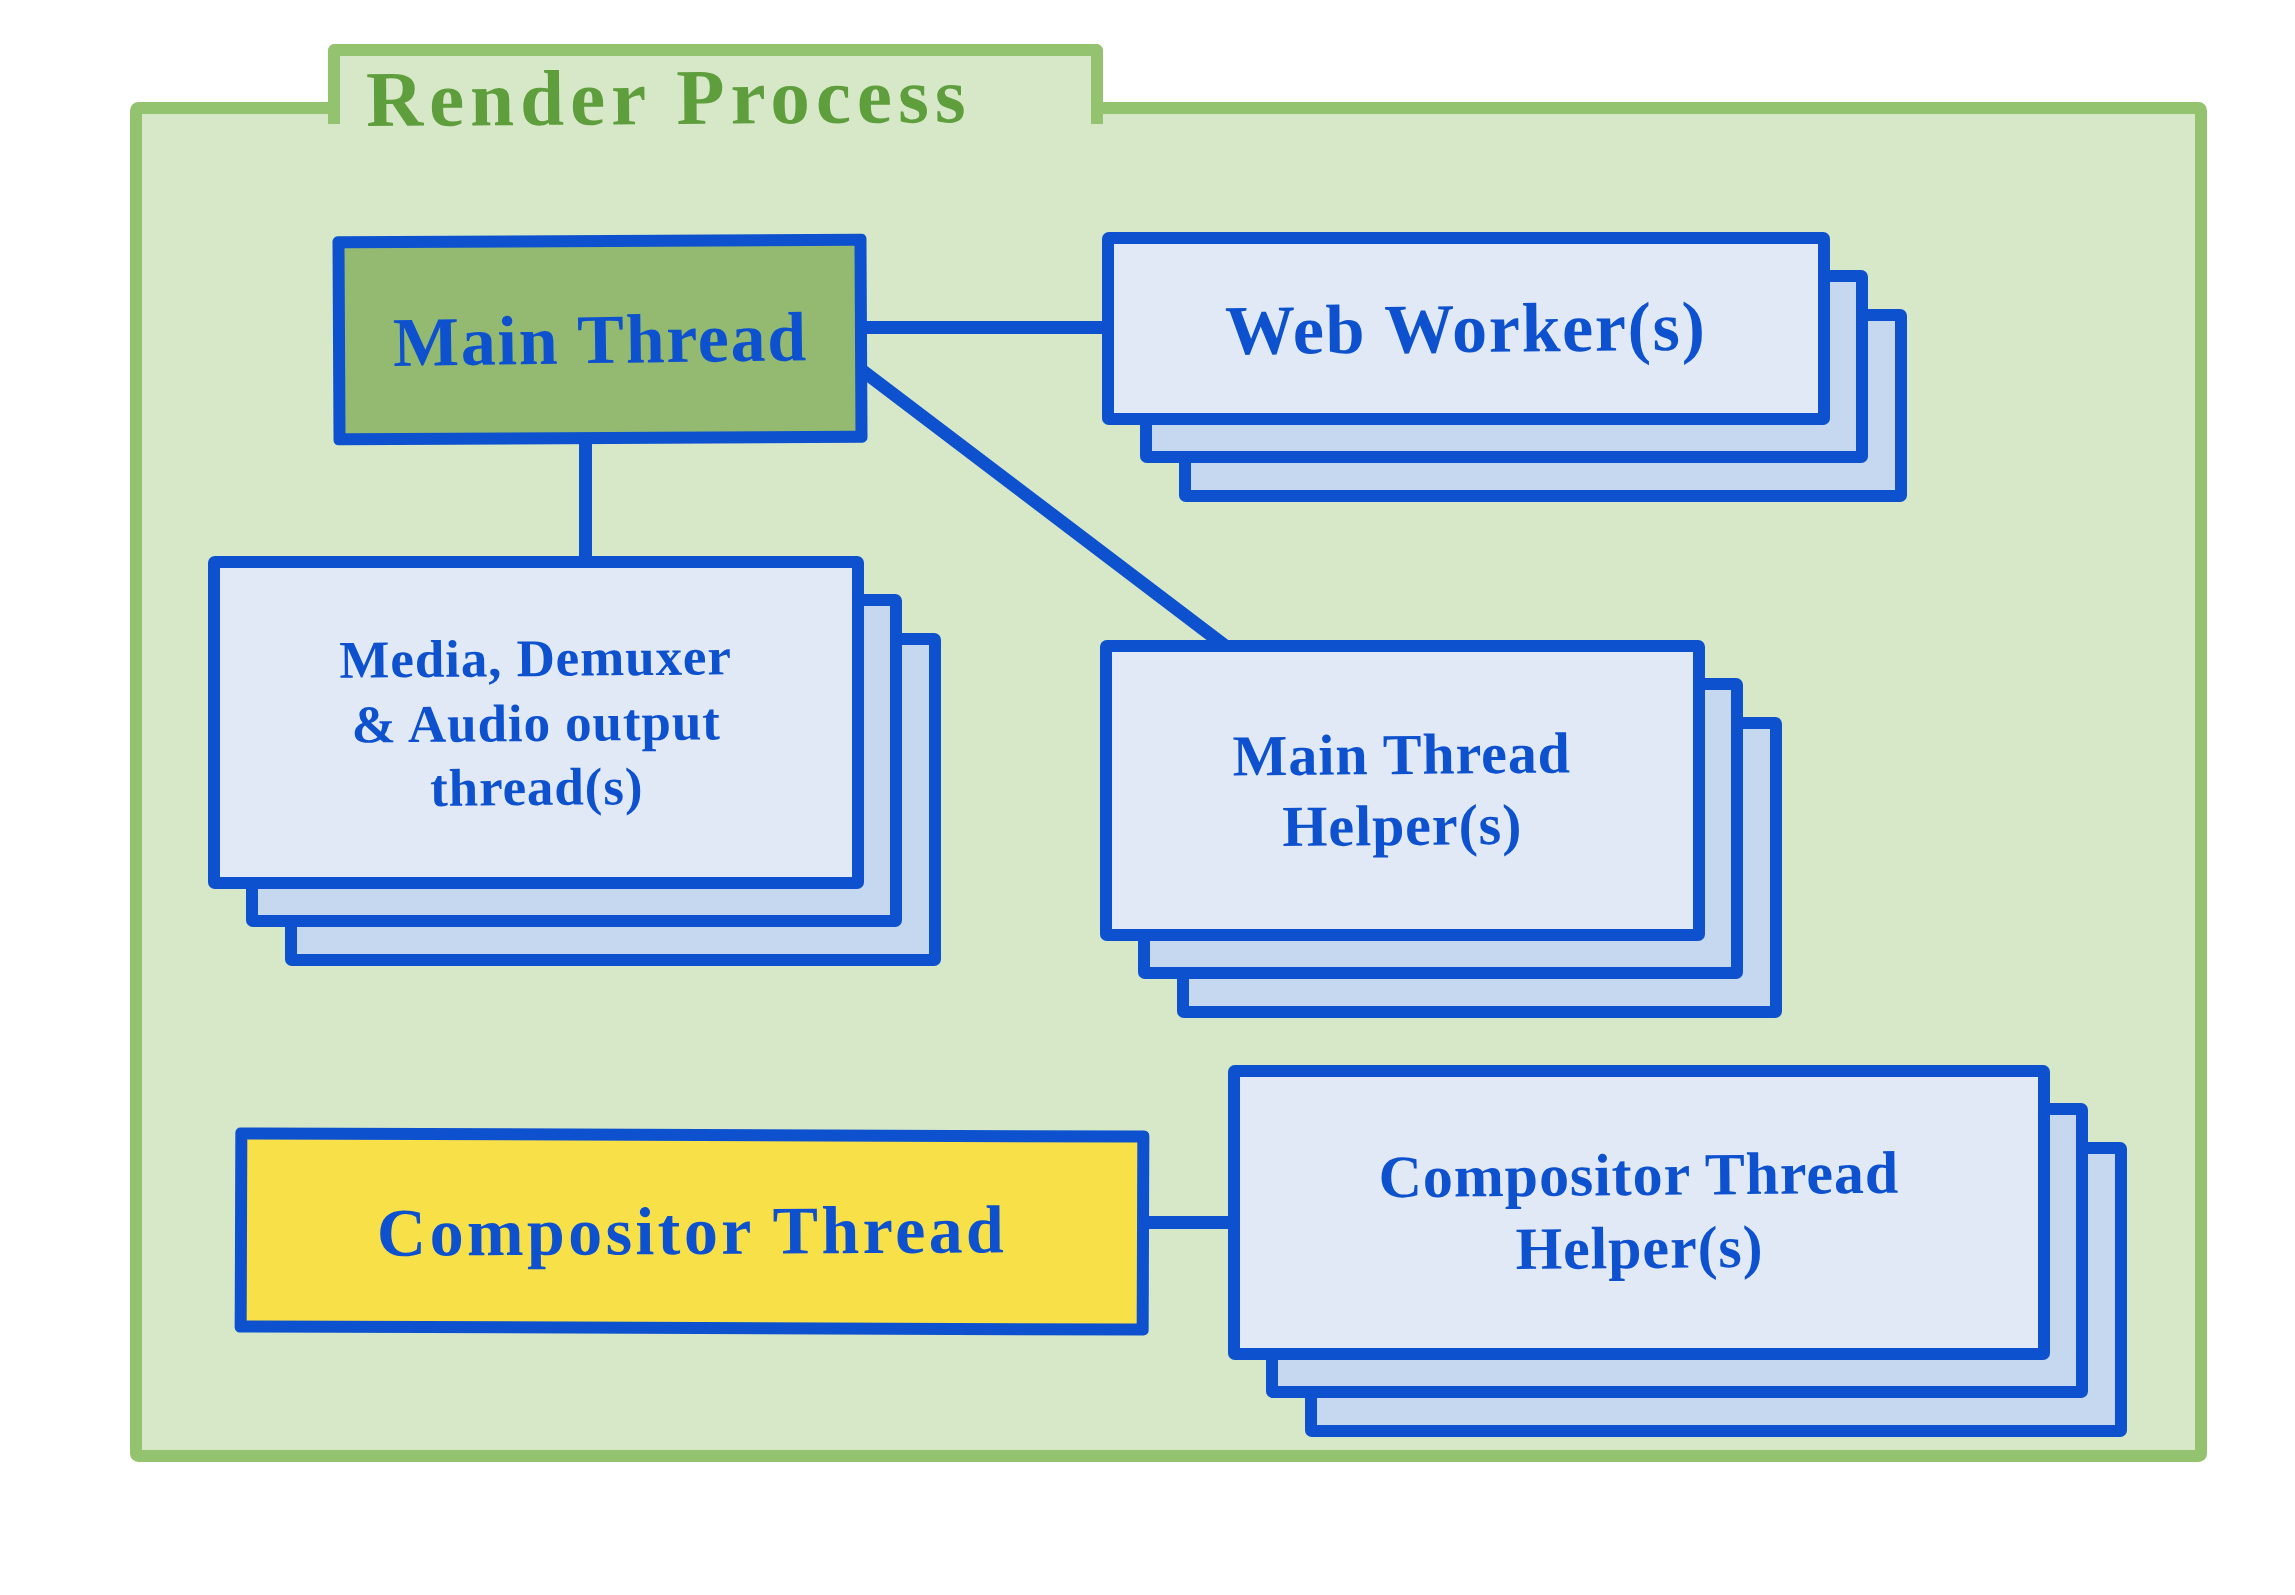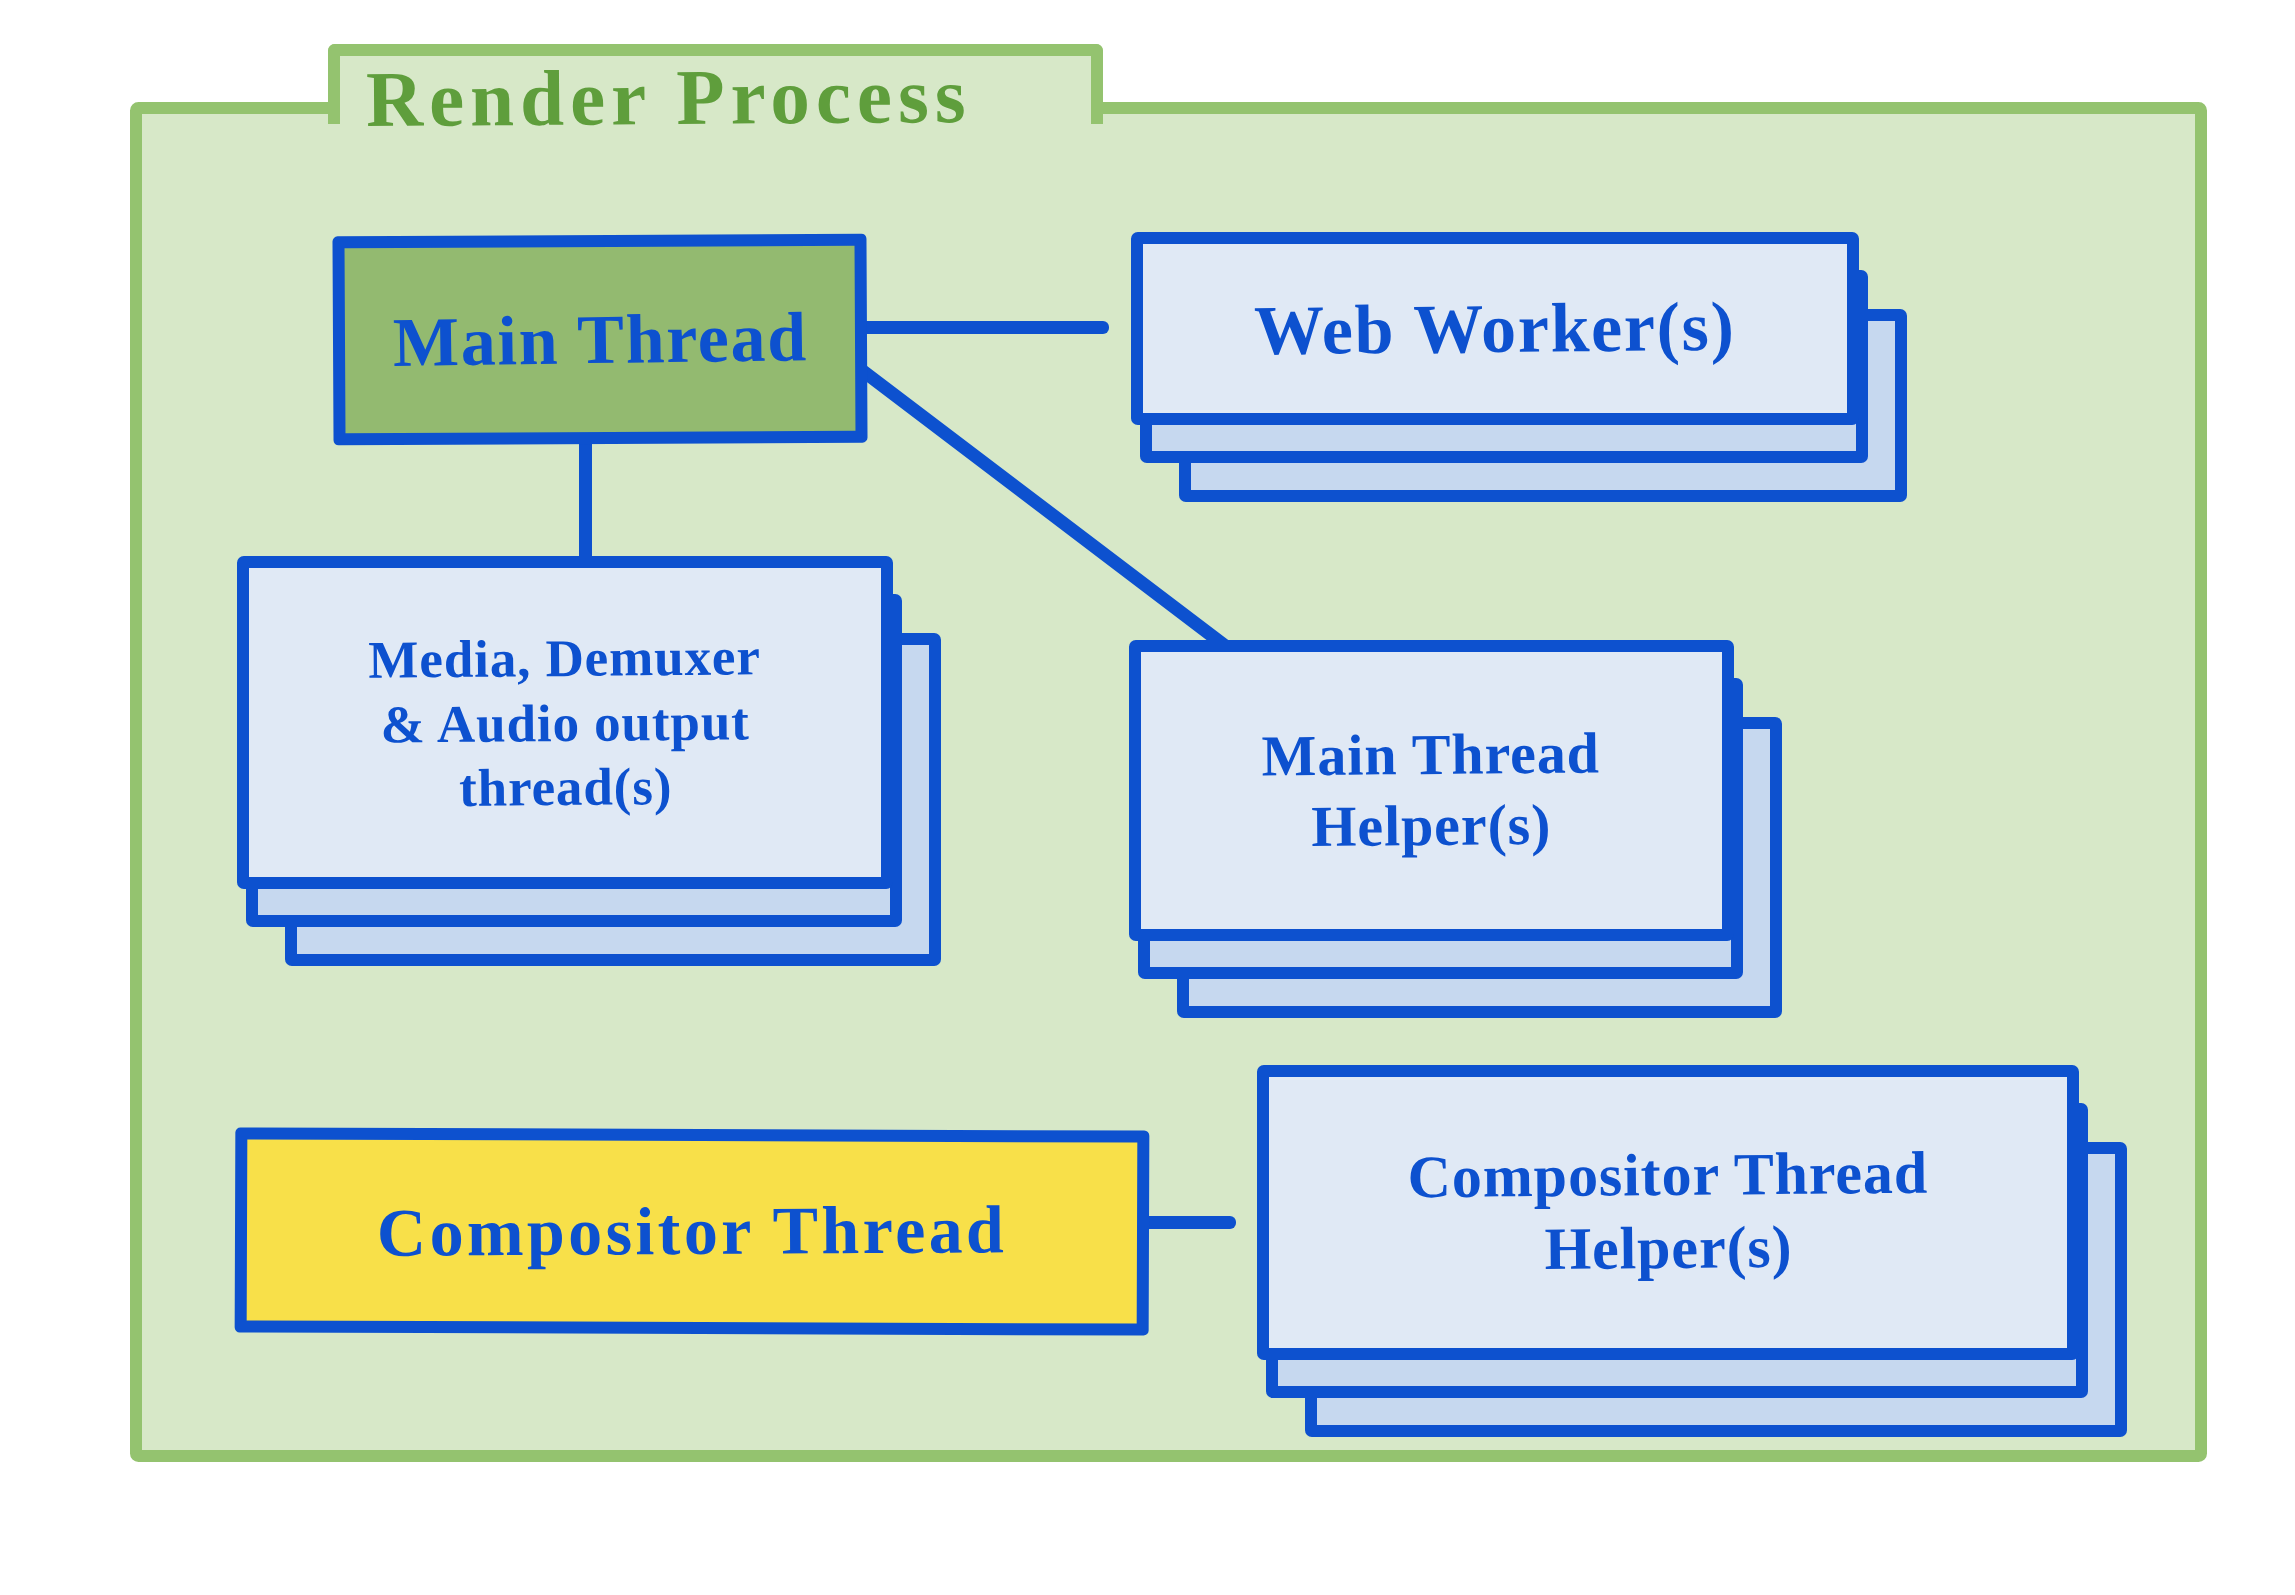--- a/index.html
+++ b/index.html
@@ -60,21 +60,21 @@
   }
   
   .stack{position:absolute;z-index:3;}
   .card{
     position:absolute;box-sizing:border-box;
     border:12px solid var(--ink-blue);border-radius:6.8px;
   }
   .card.back{background:var(--card-back);}
   .card.front{
     background:var(--card-front);
-    display:flex;align-items:center;justify-content:center;text-align:center;margin-left:29px;
+    display:flex;align-items:center;justify-content:center;text-align:center;
   }
   .card.l3{left:77px;top:77px;}
   .card.l2{left:38px;top:38px;}
   .card.l1{left:0;top:0;}
   .stack-webworkers{left:1102px;top:232px;}
   .stack-webworkers .card{width:728px;height:193px;}
   .stack-media{left:208px;top:556px;}
   .stack-media .card{width:656px;height:333px;}
   .stack-mt-helpers{left:1100px;top:640px;}
   .stack-mt-helpers .card{width:605px;height:301px;}

